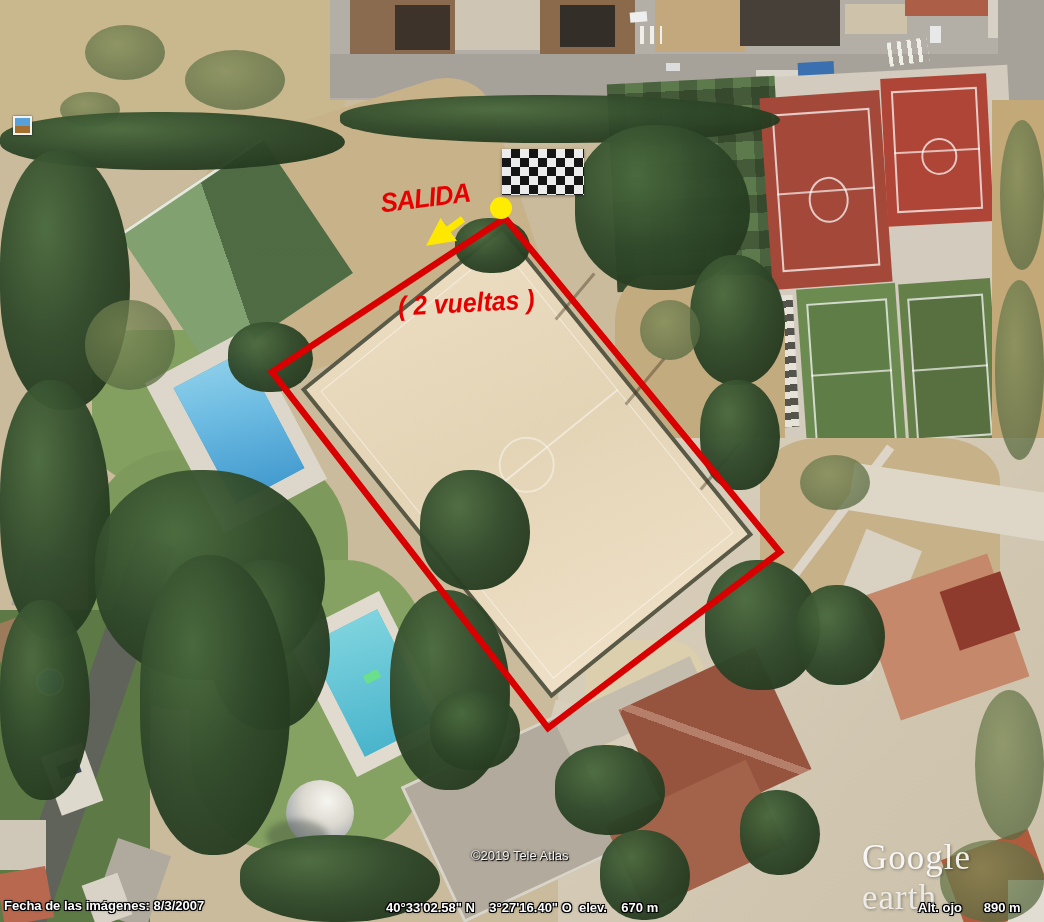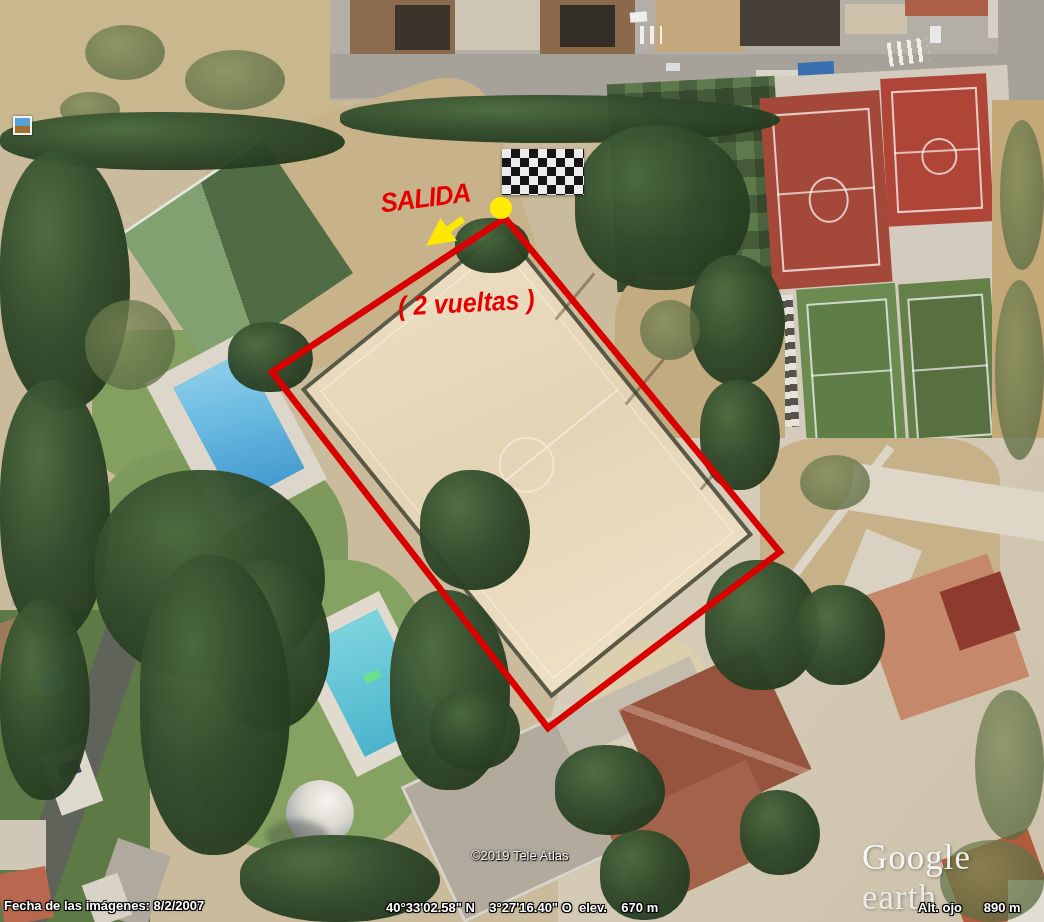--- a/index.html
+++ b/index.html
@@ -192,17 +192,17 @@
 
   <div class="redlabel" style="left:378px;top:183px;font-size:27px;transform:rotate(-7deg) scaleX(.95);letter-spacing:-1px;">SALIDA</div>
   <div class="redlabel" style="left:392px;top:288px;font-size:27px;transform:rotate(-3deg) scaleX(.92);">( 2 vueltas )</div>
 
   <div class="abs" style="left:471px;top:848px;color:#f2f2f2;font-size:13px;text-shadow:0 0 3px #000,1px 1px 1px #000;white-space:pre;">©2019 Tele Atlas</div>
 
   <div class="watermark">
     <span style="color:rgba(255,255,255,.9);">Google</span><span style="color:rgba(255,255,255,.78);"> earth</span>
   </div>
 
-  <div class="statustxt" style="left:4px;top:898px;">Fecha de las imágenes: 8/2/2007</div>
+  <div class="statustxt" style="left:4px;top:898px;">Fecha de las imágenes: 8/3/2007</div>
   <div class="statustxt" style="left:386px;top:900px;">40°33'02.58" N    3°27'16.40" O  elev.    670 m</div>
   <div class="statustxt" style="left:918px;top:900px;">Alt. ojo      890 m</div>
 
 </div>
 
 </body></html>

